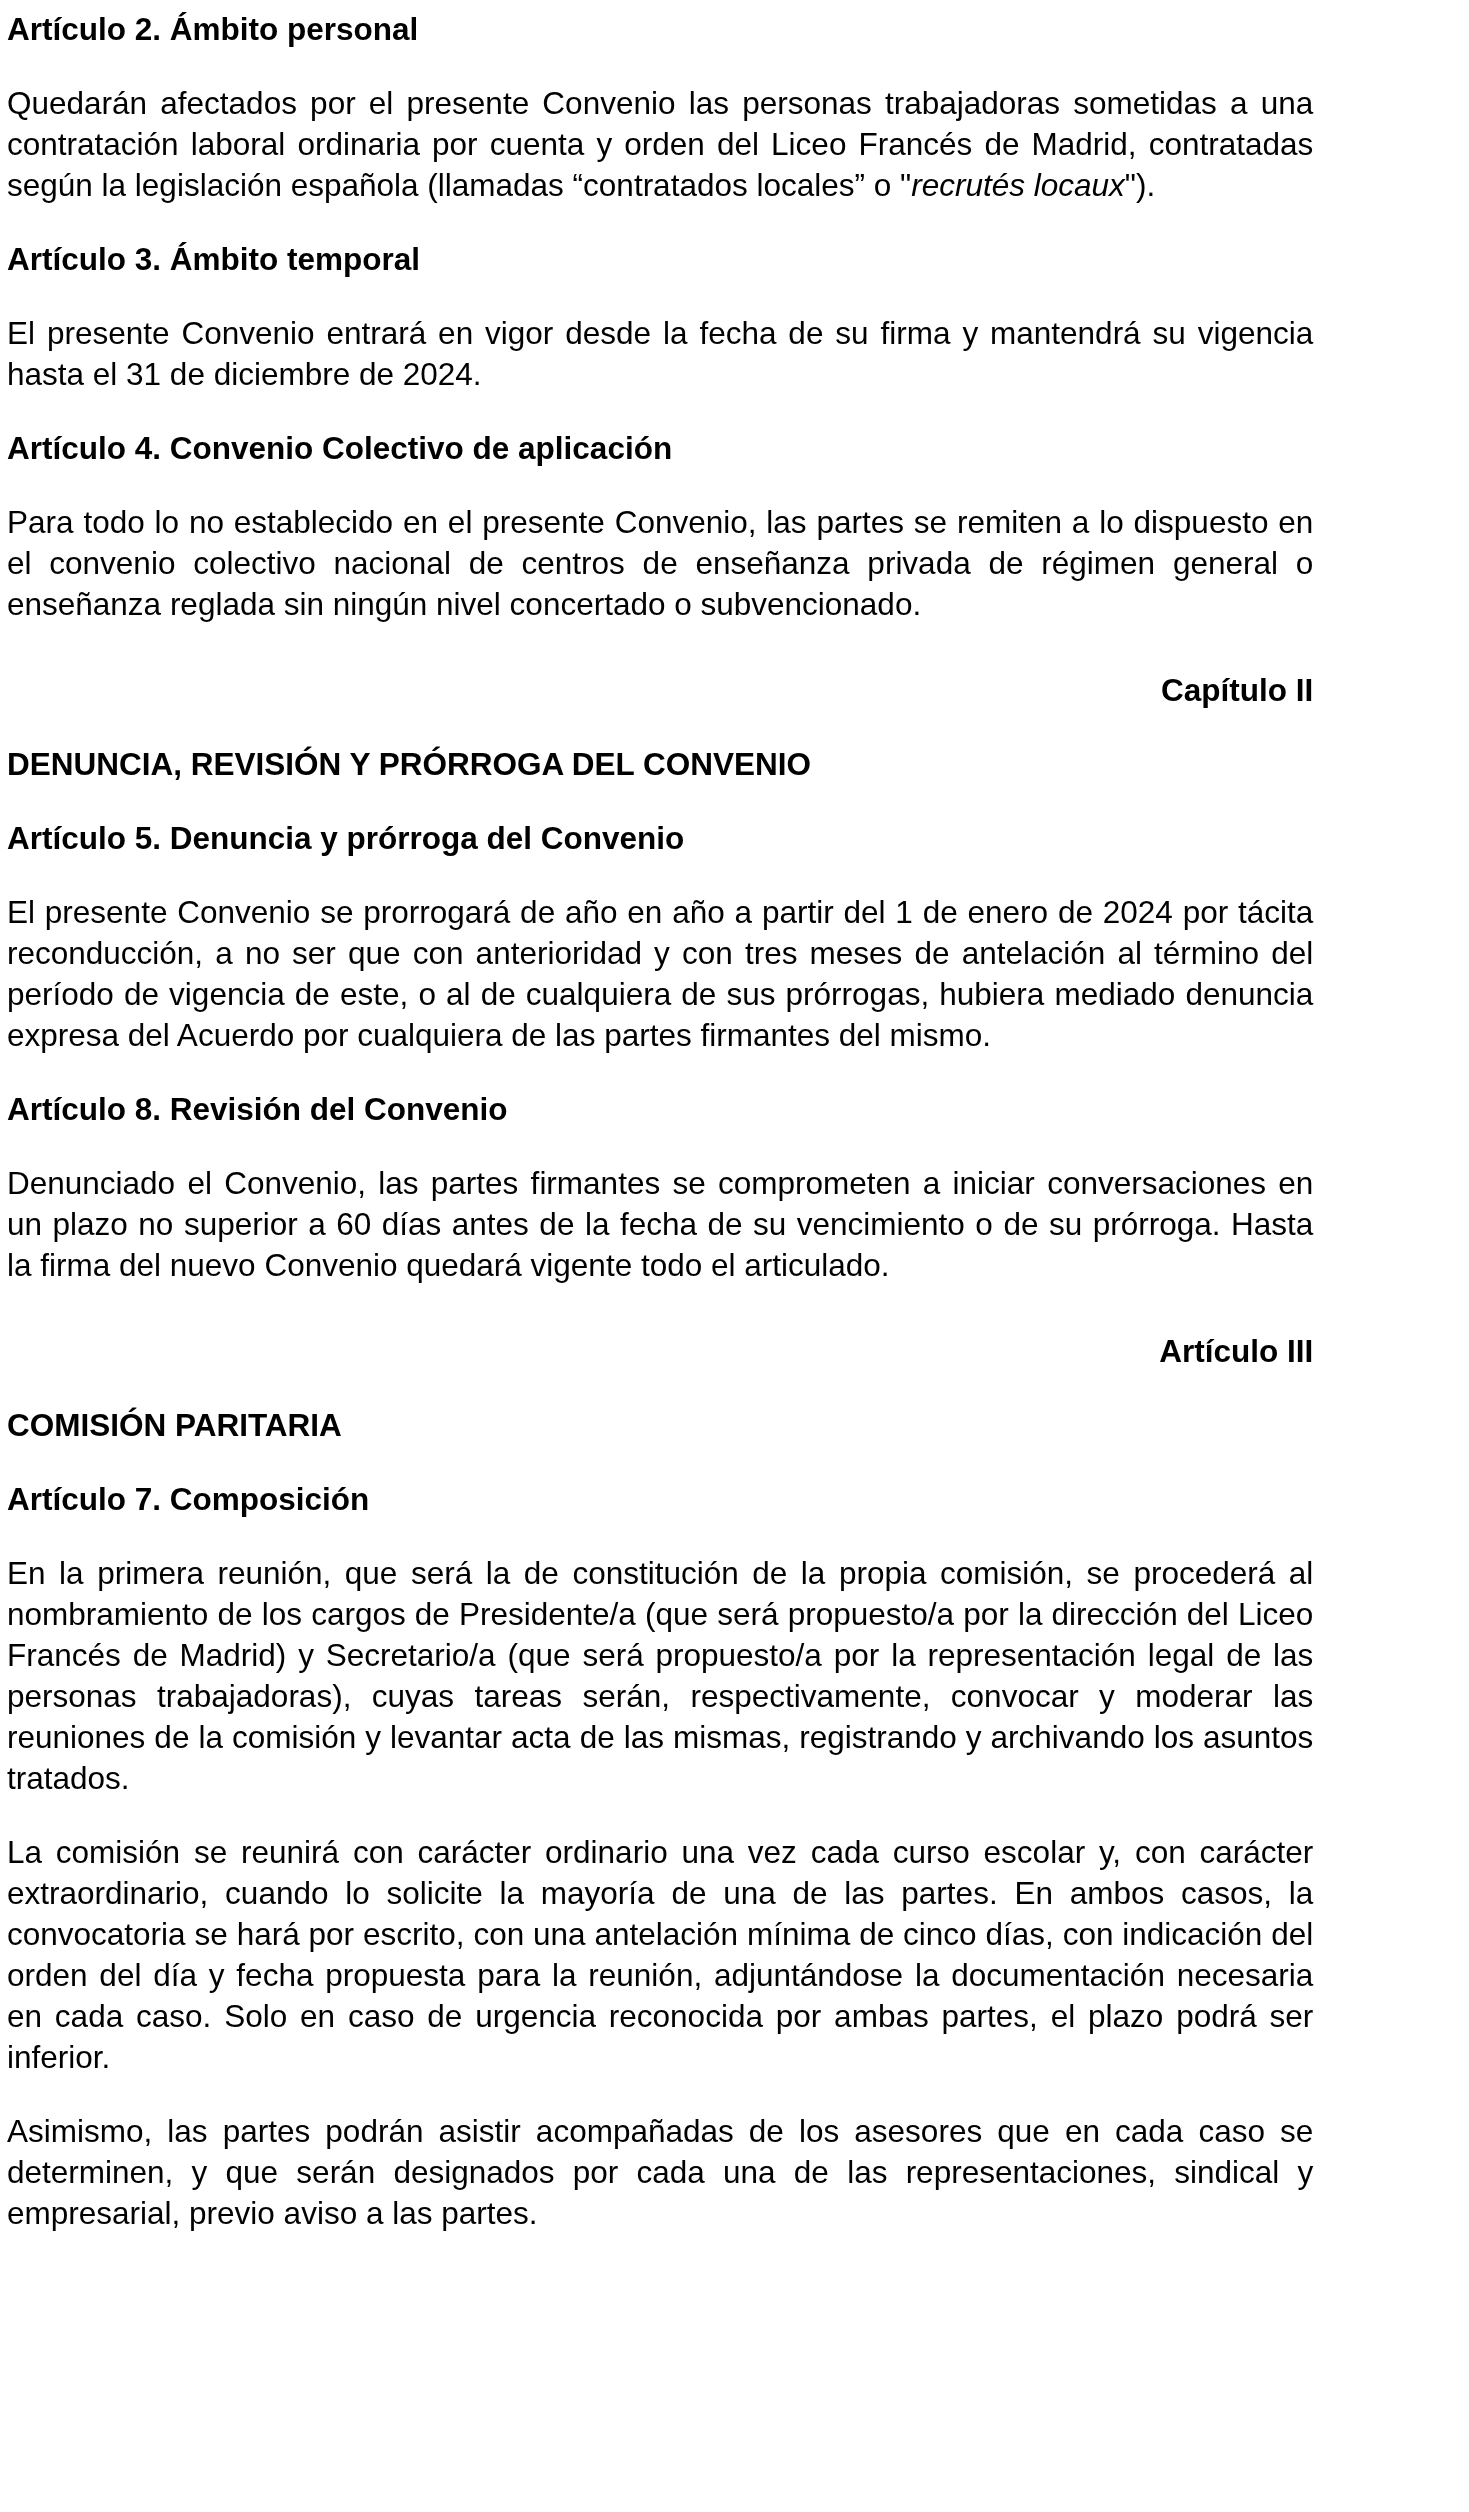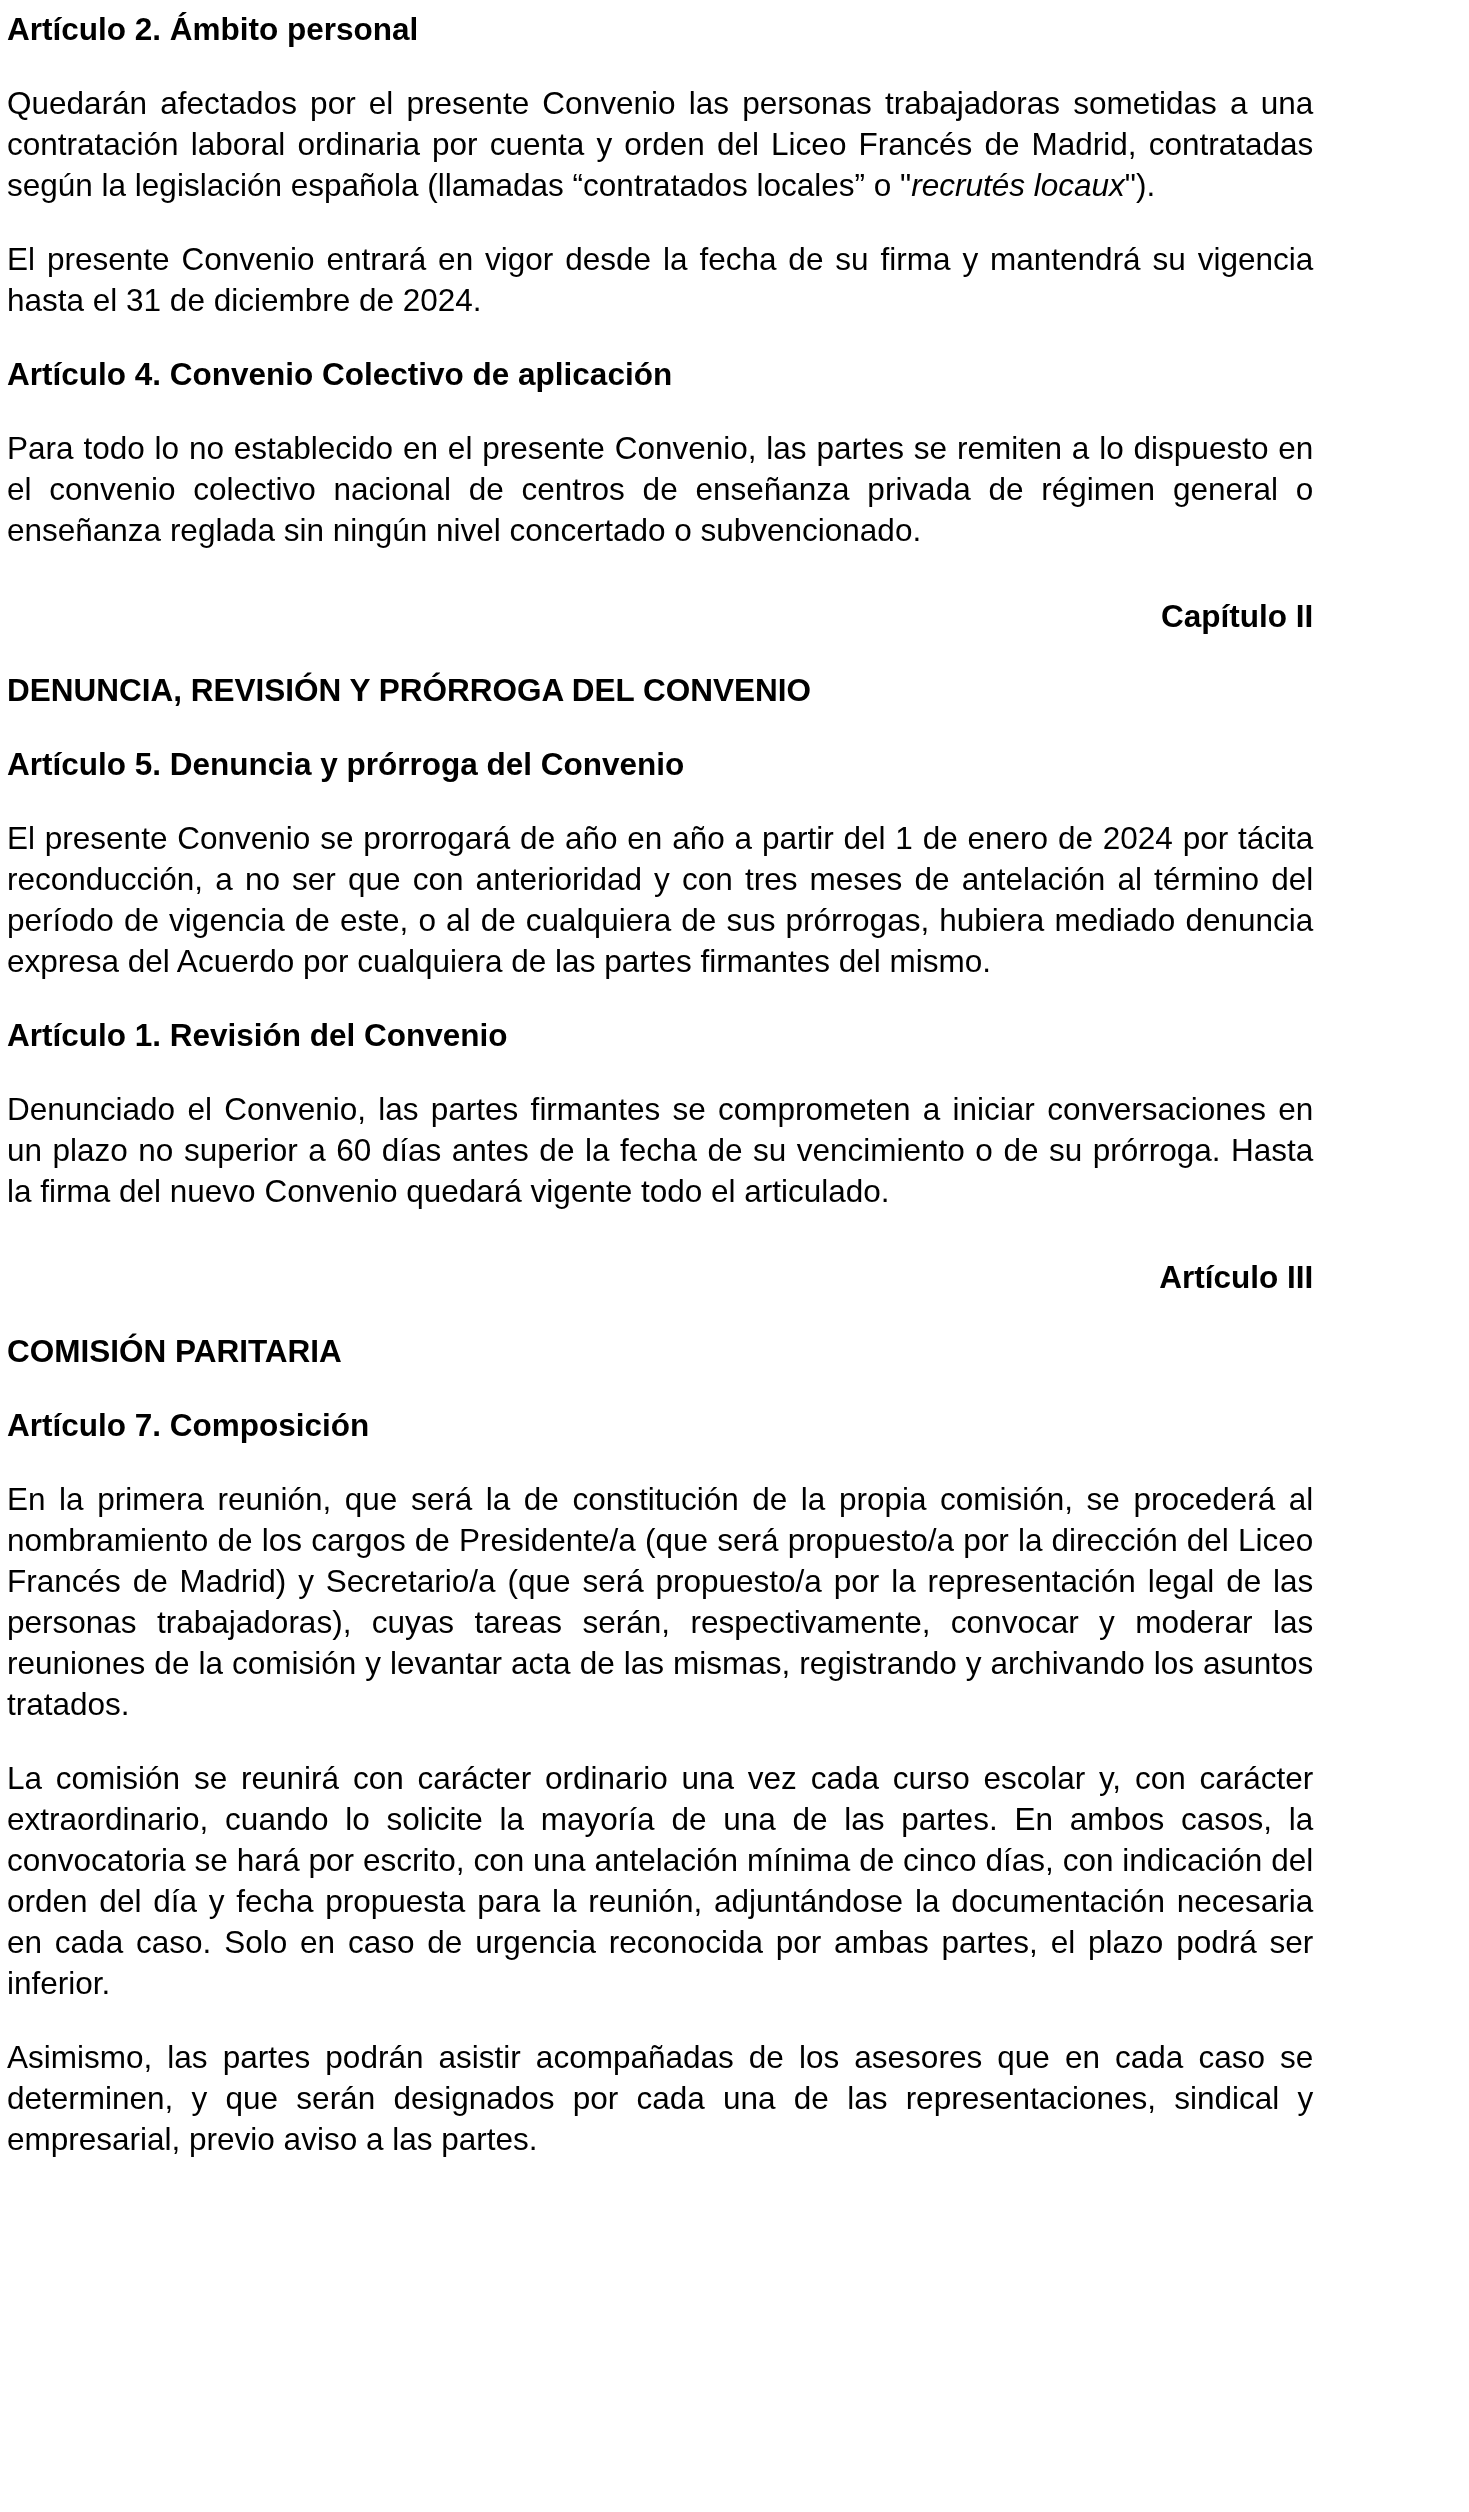--- a/index.html
+++ b/index.html
@@ -46,36 +46,37 @@
   </style>
 </head>
 <body>
 
 <div class="page">
 
   <h2 class="article-heading">Artículo 2. Ámbito personal</h2>
 
   <p class="para"><span>Quedarán afectados por el presente Convenio las personas trabajadoras sometidas a una contratación laboral ordinaria por cuenta y orden del Liceo Francés de Madrid, contratadas según la legislación española (llamadas “contratados locales” o "</span><span class="italic-term">recrutés locaux</span><span>").</span></p>
 
+  <h2 class="article-heading">Artículo 3. Ámbito temporal</h2>
 
   <p class="para">El presente Convenio entrará en vigor desde la fecha de su firma y mantendrá su vigencia hasta el 31 de diciembre de 2024.</p>
 
   <h2 class="article-heading">Artículo 4. Convenio Colectivo de aplicación</h2>
 
   <p class="para">Para todo lo no establecido en el presente Convenio, las partes se remiten a lo dispuesto en el convenio colectivo nacional de centros de enseñanza privada de régimen general o enseñanza reglada sin ningún nivel concertado o subvencionado.</p>
 
   <p class="chapter-number">Capítulo II</p>
 
   <p class="chapter-title">DENUNCIA, REVISIÓN Y PRÓRROGA DEL CONVENIO</p>
 
   <h2 class="article-heading">Artículo 5. Denuncia y prórroga del Convenio</h2>
 
   <p class="para">El presente Convenio se prorrogará de año en año a partir del 1 de enero de 2024 por tácita reconducción, a no ser que con anterioridad y con tres meses de antelación al término del período de vigencia de este, o al de cualquiera de sus prórrogas, hubiera mediado denuncia expresa del Acuerdo por cualquiera de las partes firmantes del mismo.</p>
 
-  <h2 class="article-heading">Artículo 1. Revisión del Convenio</h2>
+  <h2 class="article-heading">Artículo 8. Revisión del Convenio</h2>
 
   <p class="para">Denunciado el Convenio, las partes firmantes se comprometen a iniciar conversaciones en un plazo no superior a 60 días antes de la fecha de su vencimiento o de su prórroga. Hasta la firma del nuevo Convenio quedará vigente todo el articulado.</p>
 
   <p class="chapter-number">Artículo III</p>
 
   <p class="chapter-title">COMISIÓN PARITARIA</p>
 
   <h2 class="article-heading">Artículo 7. Composición</h2>
 
 

